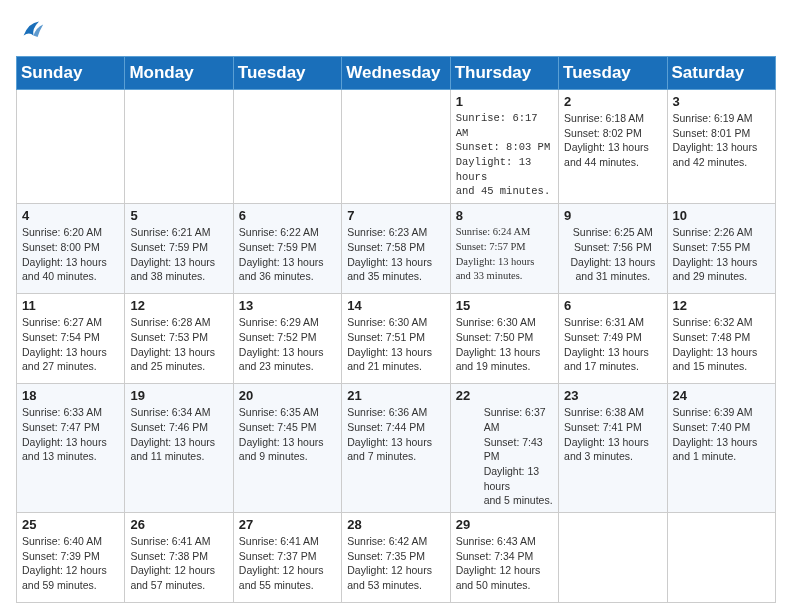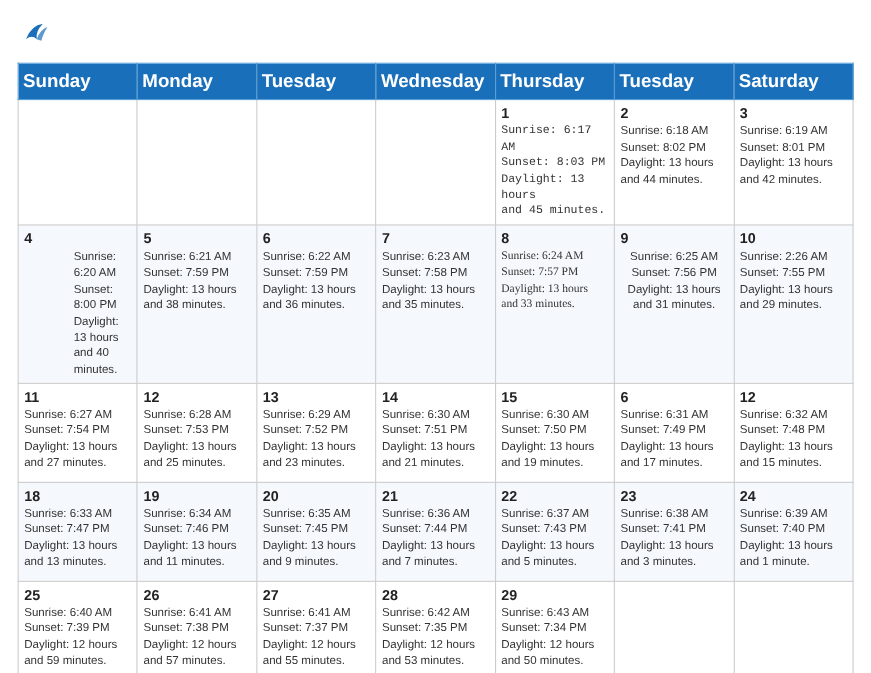--- a/index.html
+++ b/index.html
@@ -146,21 +146,21 @@
           <div class="day-number">3</div>
           <div class="day-info" style="white-space: pre-line;">Sunrise: 6:19 AM
 Sunset: 8:01 PM
 Daylight: 13 hours
 and 42 minutes.</div>
         </td>
       </tr>
       <tr>
         <td>
           <div class="day-number">4</div>
-          <div class="day-info" style="white-space: pre-line; margin-left: 45px;">Sunrise: 6:20 AM
+          <div class="day-info" style="white-space: pre-line;">Sunrise: 6:20 AM
 Sunset: 8:00 PM
 Daylight: 13 hours
 and 40 minutes.</div>
         </td>
         <td>
           <div class="day-number">5</div>
           <div class="day-info" style="white-space: pre-line;">Sunrise: 6:21 AM
 Sunset: 7:59 PM
 Daylight: 13 hours
 and 38 minutes.</div>
@@ -276,21 +276,21 @@
         </td>
         <td>
           <div class="day-number">21</div>
           <div class="day-info" style="white-space: pre-line;">Sunrise: 6:36 AM
 Sunset: 7:44 PM
 Daylight: 13 hours
 and 7 minutes.</div>
         </td>
         <td>
           <div class="day-number">22</div>
-          <div class="day-info" style="white-space: pre-line;">Sunrise: 6:37 AM
+          <div class="day-info" style="white-space: pre-line; margin-left: 28px;">Sunrise: 6:37 AM
 Sunset: 7:43 PM
 Daylight: 13 hours
 and 5 minutes.</div>
         </td>
         <td>
           <div class="day-number">23</div>
           <div class="day-info" style="white-space: pre-line;">Sunrise: 6:38 AM
 Sunset: 7:41 PM
 Daylight: 13 hours
 and 3 minutes.</div>

